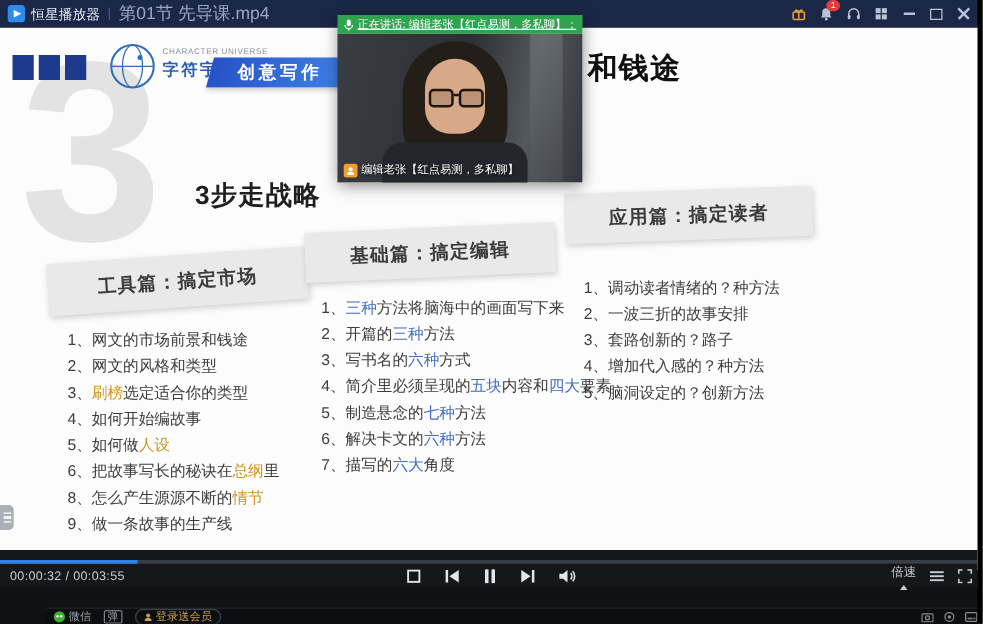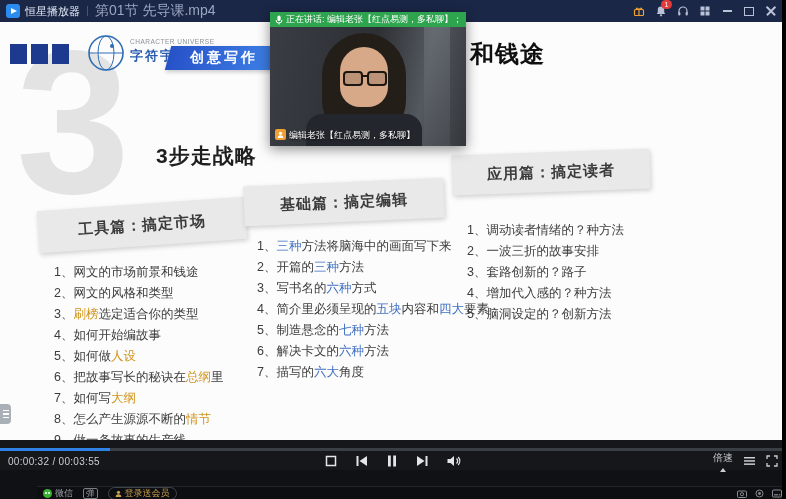--- a/index.html
+++ b/index.html
@@ -59,31 +59,31 @@
 
   .side-handle{position:absolute;left:0;top:382px;width:11px;height:20px;background:#aab0b8;
                border-radius:0 4px 4px 0;display:flex;flex-direction:column;justify-content:center;
                gap:2px;align-items:center;z-index:4;cursor:pointer;}
   .side-handle i{display:block;width:6px;height:1.5px;background:#fff;}
 
   
   .webcam{position:absolute;left:270px;top:12px;width:196px;height:134px;z-index:40;
           box-shadow:0 3px 12px rgba(0,0,0,.45);cursor:move;}
   .speak-bar{height:15px;background:#2ea44f;display:flex;align-items:center;gap:3px;padding:0 5px;}
-  .speak-text{font-size:9px;color:#fff;white-space:nowrap;overflow:hidden;}
+  .speak-text{font-size:9px;color:#fff;white-space:nowrap;overflow:hidden;text-decoration:underline;}
   .video{position:relative;height:119px;background:linear-gradient(100deg,#3a3d43 0%,#2c2f34 50%,#54595f 76%,#33363b 100%);overflow:hidden;}
   .light-strip{position:absolute;right:16px;top:0;width:26px;height:100%;
                background:linear-gradient(#7b8087,#53575d);opacity:.45;}
   .hair{position:absolute;left:52px;top:6px;width:84px;height:102px;background:#241e19;border-radius:42px 42px 34px 34px;}
   .face{position:absolute;left:70px;top:20px;width:48px;height:60px;background:#d8a988;border-radius:24px 24px 20px 20px;}
   .glasses{position:absolute;left:73px;top:44px;width:44px;height:14px;display:flex;align-items:center;}
   .lens{width:16px;height:11px;border:2px solid #1c1712;border-radius:4px;background:rgba(35,30,26,.15);}
   .bridge{width:5px;height:2px;background:#1c1712;margin-top:-5px;}
   .torso{position:absolute;left:36px;bottom:-2px;width:116px;height:34px;background:#23262c;border-radius:16px 16px 0 0;}
-  .name-tag{position:absolute;left:5px;bottom:4px;display:flex;align-items:flex-start;gap:3px;}
+  .name-tag{position:absolute;left:5px;bottom:4px;display:flex;align-items:flex-end;gap:3px;}
   .tag-icon{width:11px;height:11px;background:#f0a030;border-radius:2px;display:flex;align-items:center;justify-content:center;}
   .name-text{font-size:9px;color:#fff;text-shadow:0 1px 2px rgba(0,0,0,.85);white-space:nowrap;}
 
   
   .controlbar{position:absolute;left:0;top:440px;width:786px;height:30px;background:#15171b;z-index:20;}
   .progress{position:absolute;left:0;top:8px;width:100%;height:3px;background:#3a3e45;cursor:pointer;}
   .progress-fill{height:100%;background:#2f82e6;width:0;}
   .ctrl-row{position:absolute;left:0;top:12px;right:0;height:18px;display:flex;align-items:center;padding:0 8px;}
   .time{font-size:10px;color:#c9cdd4;letter-spacing:.3px;}
   .center-controls{position:absolute;left:50%;transform:translateX(-50%);display:flex;align-items:center;gap:16px;height:18px;}
@@ -195,21 +195,20 @@
       <div class="sec-box">
           <span>工具篇：搞定市场</span>
         </div>
       <ul class="sec-list">
           <li><span>1、网文的市场前景和钱途</span></li>
           <li><span>2、网文的风格和类型</span></li>
           <li><span>3、</span><span class="hl-orange">刷榜</span><span>选定适合你的类型</span></li>
           <li><span>4、如何开始编故事</span></li>
           <li><span>5、如何做</span><span class="hl-orange">人设</span></li>
           <li><span>6、把故事写长的秘诀在</span><span class="hl-orange">总纲</span><span>里</span></li>
-          <li><span>7、如何写</span><span class="hl-orange">大纲</span></li>
           <li><span>8、怎么产生源源不断的</span><span class="hl-orange">情节</span></li>
           <li><span>9、做一条故事的生产线</span></li>
         </ul>
     </div>
     <div class="section s2">
       <div class="sec-box">
           <span>基础篇：搞定编辑</span>
         </div>
       <ul class="sec-list">
           <li><span>1、</span><span class="hl-blue">三种</span><span>方法将脑海中的画面写下来</span></li>

